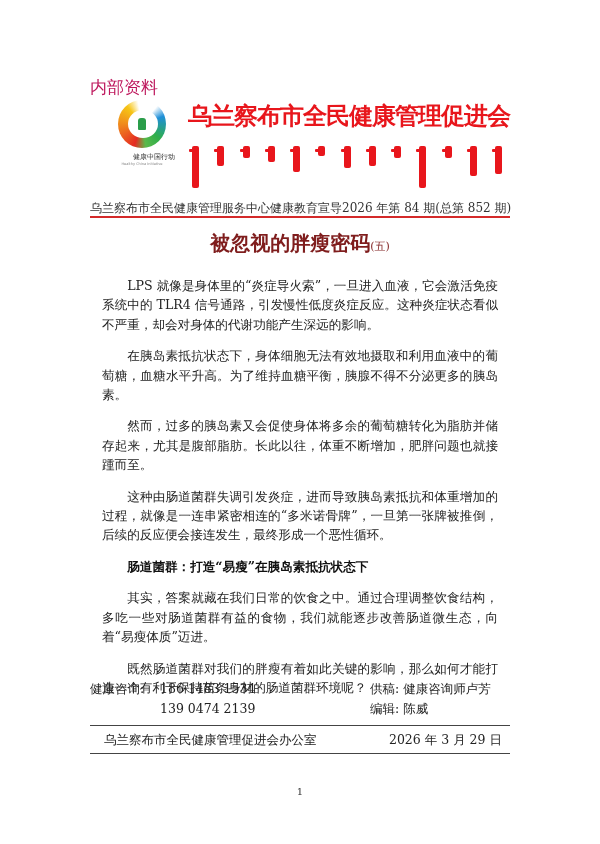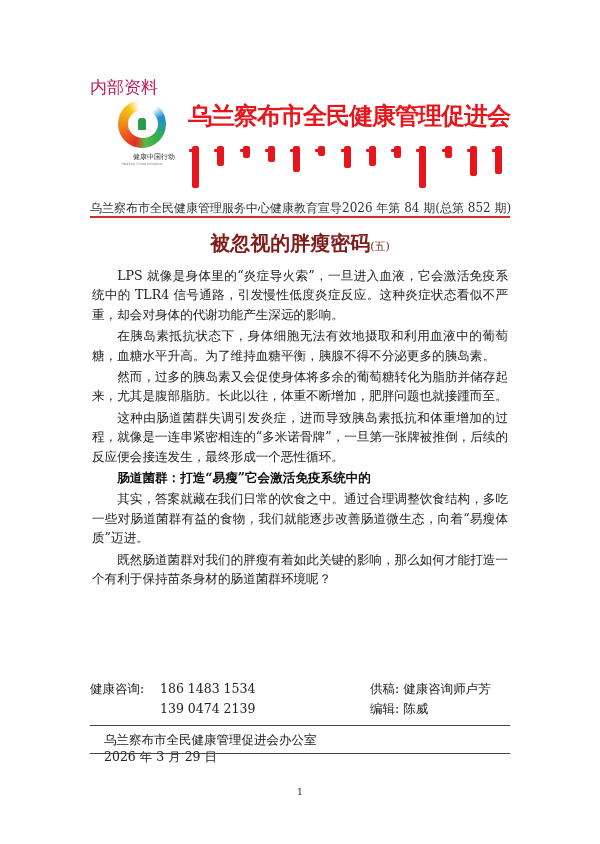--- a/index.html
+++ b/index.html
@@ -16,29 +16,29 @@
   .logo-sub { position:absolute; left:0; top:62px; width:60px; text-align:center; font-family:"DejaVu Sans",sans-serif; font-size:3.5px; color:#888; }
   .org-title { left:188px; top:100px; font-size:24px; color:#e8161c; font-weight:bold; letter-spacing:-1px; font-family:"DejaVu Serif","Liberation Serif",serif; white-space:nowrap; }
   .mongol { left:192px; top:146px; width:310px; height:42px; display:flex; justify-content:space-between; align-items:flex-start; }
   .mglyph { width:7px; background:#e8161c; border-radius:2px; position:relative; }
   .mglyph::after { content:""; position:absolute; left:-3px; top:3px; width:8px; height:3px; background:#e8161c; border-radius:1px; }
   .issue-line { left:90px; top:200px; width:420px; font-size:12px; color:#333; display:flex; justify-content:space-between; white-space:nowrap; }
   .red-rule { left:90px; top:216px; width:420px; height:2px; background:#d42a2a; }
   .art-title { left:0; top:230px; width:600px; text-align:center; font-size:20px; font-weight:bold; color:#7f1d1d; }
   .art-title small { font-size:11px; font-weight:normal; }
   .body { left:90px; top:264px; width:420px; font-size:12.6px; line-height:19.4px; color:#222; }
-  .body p { margin:2px; text-indent:2em; text-align:justify; }
+  .body p { margin:12px; text-indent:2em; text-align:justify; }
   .body p.sub { font-weight:bold; color:#111; }
   .contact { left:90px; top:679px; width:420px; font-size:12.5px; line-height:19.5px; color:#222; }
   .contact .row { display:flex; }
   .contact .left { width:280px; display:flex; }
   .contact .lbl { width:70px; }
   .contact .right { display:flex;align-items:flex-end; }
   .rule { left:90px; width:420px; height:1px; background:#444; }
-  .footer { left:90px; top:732px; width:420px; font-size:12.5px; color:#222; display:flex; justify-content:space-between; padding:0 8px 0 14px; box-sizing:border-box;flex-direction:column; }
+  .footer { left:90px; top:732px; width:420px; font-size:12.5px; color:#222; display:flex; justify-content:space-between; padding:0 8px 0 14px; box-sizing:border-box; }
   .pagenum { left:0; top:786px; width:600px; text-align:center; font-size:10px; color:#333; }
 </style>
 </head>
 <body>
 
 <div class="abs internal">内部资料</div>
 
 <div class="abs logo">
   <div class="logo-ring"></div>
   <div class="logo-hole"></div>
@@ -73,21 +73,21 @@
 
 <div class="abs art-title">
   <span>被忽视的胖瘦密码</span><small>(五)</small>
 </div>
 
 <div class="abs body">
   <p>LPS 就像是身体里的“炎症导火索”，一旦进入血液，它会激活免疫系统中的 TLR4 信号通路，引发慢性低度炎症反应。这种炎症状态看似不严重，却会对身体的代谢功能产生深远的影响。</p>
   <p>在胰岛素抵抗状态下，身体细胞无法有效地摄取和利用血液中的葡萄糖，血糖水平升高。为了维持血糖平衡，胰腺不得不分泌更多的胰岛素。</p>
   <p>然而，过多的胰岛素又会促使身体将多余的葡萄糖转化为脂肪并储存起来，尤其是腹部脂肪。长此以往，体重不断增加，肥胖问题也就接踵而至。</p>
   <p>这种由肠道菌群失调引发炎症，进而导致胰岛素抵抗和体重增加的过程，就像是一连串紧密相连的“多米诺骨牌”，一旦第一张牌被推倒，后续的反应便会接连发生，最终形成一个恶性循环。</p>
-  <p class="sub">肠道菌群：打造“易瘦”它会激活免疫系统中的</p>
+  <p class="sub">肠道菌群：打造“易瘦”在胰岛素抵抗状态下</p>
   <p>其实，答案就藏在我们日常的饮食之中。通过合理调整饮食结构，多吃一些对肠道菌群有益的食物，我们就能逐步改善肠道微生态，向着“易瘦体质”迈进。</p>
   <p>既然肠道菌群对我们的胖瘦有着如此关键的影响，那么如何才能打造一个有利于保持苗条身材的肠道菌群环境呢？</p>
 </div>
 
 <div class="abs contact">
   <div class="row">
     <div class="left">
       <span class="lbl">健康咨询:</span>
       <span>186 1483 1534</span>
     </div>

